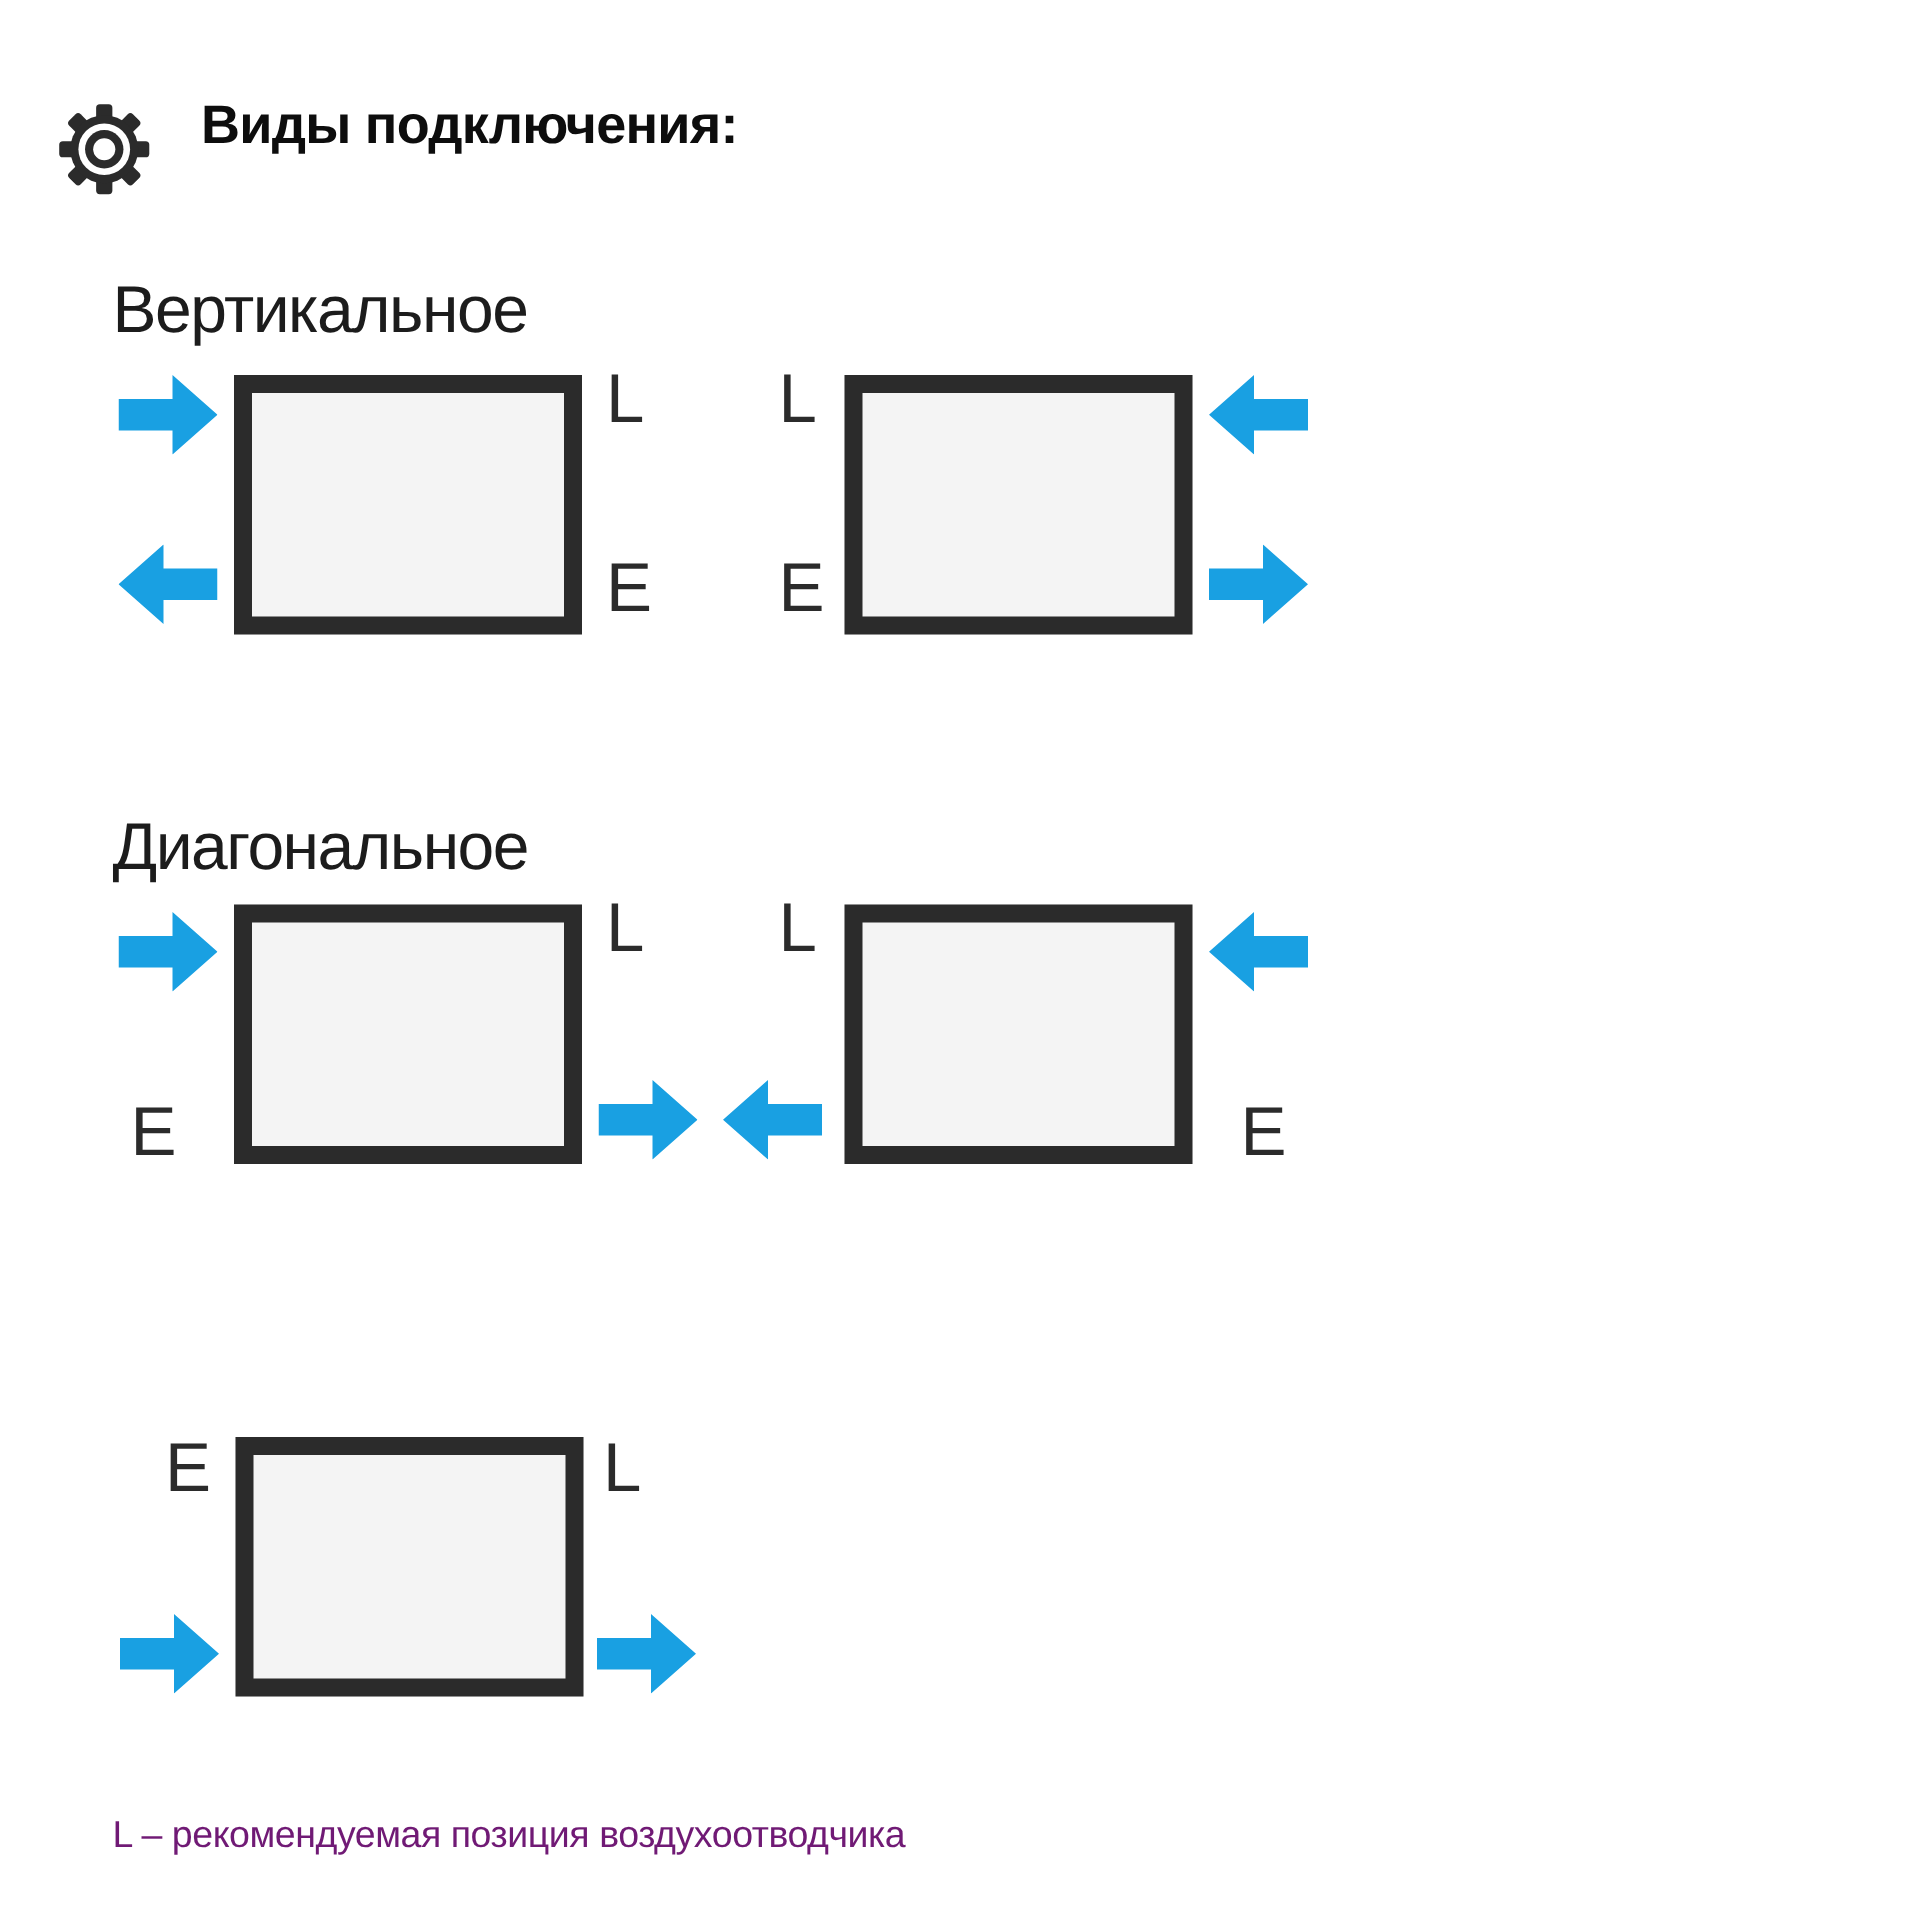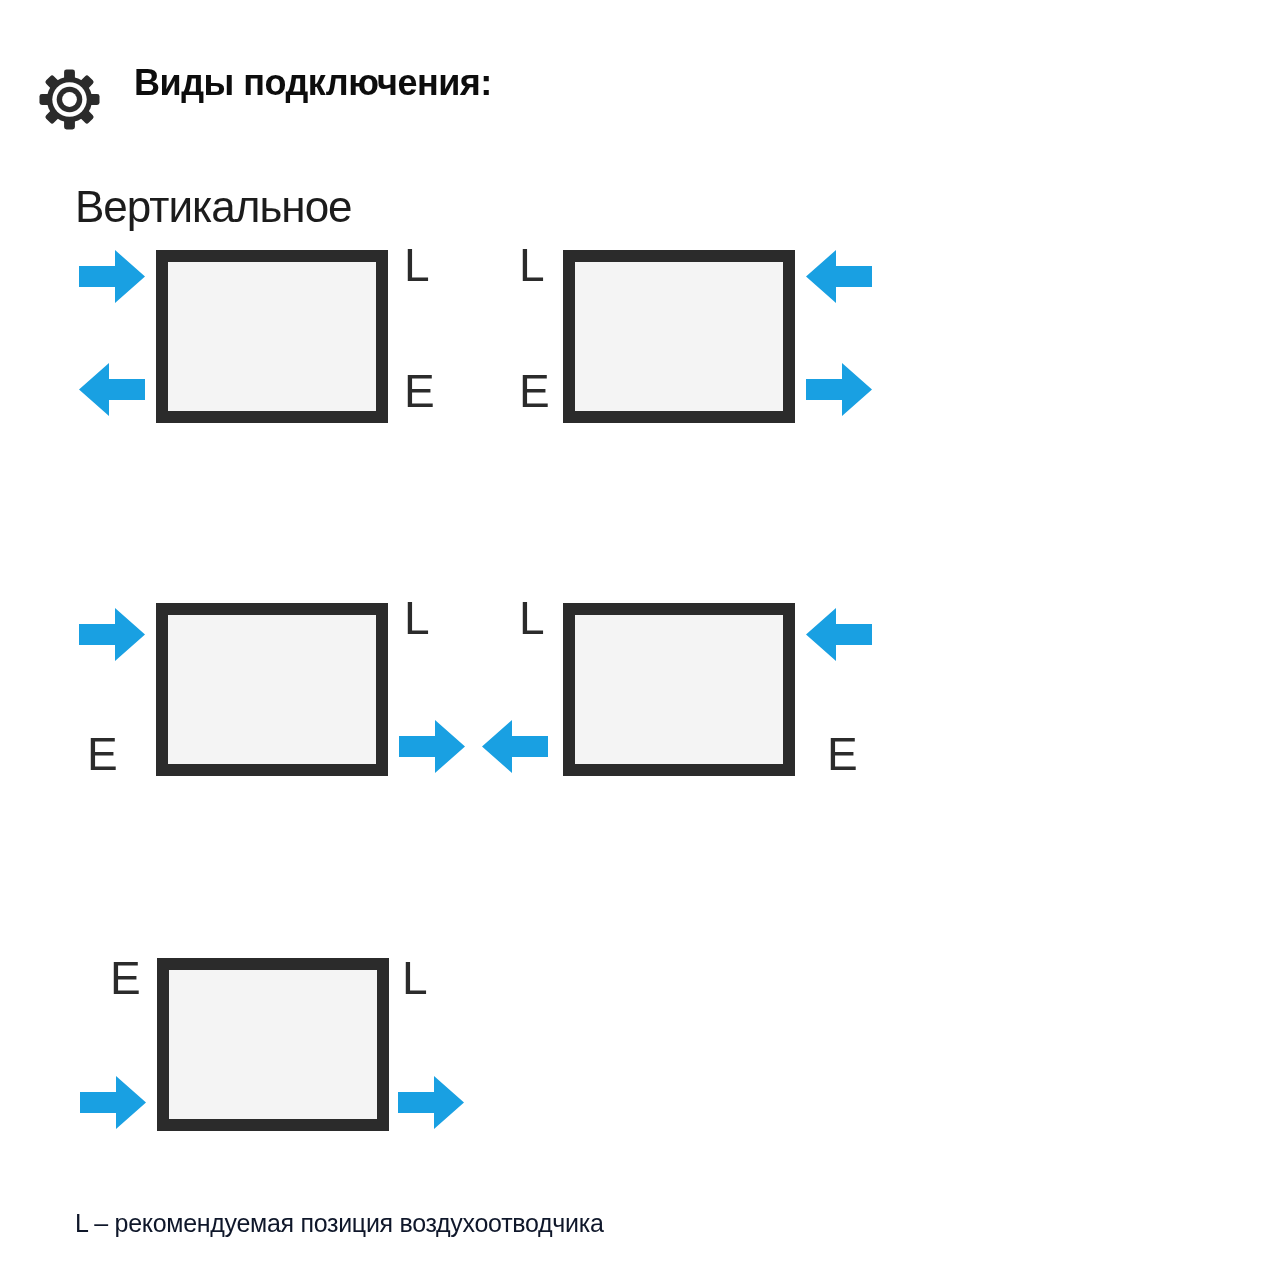--- a/index.html
+++ b/index.html
@@ -44,21 +44,21 @@
   }
 
   
   .arrow{position:absolute;width:66px;height:53px;}
   .arrow svg{display:block;width:100%;height:100%;}
   .arrow.left svg{transform:scaleX(-1);}
 
   
   .legend{
     position:absolute;left:75px;top:1185px;
-    font-size:25px;line-height:30px;color:#0f172a;letter-spacing:-0.3px;
+    font-size:25px;line-height:30px;color:#701a75;letter-spacing:-0.3px;
   }
 </style>
 </head>
 <body>
 
 <div class="stage">
 
   <div class="gear">
     <svg viewBox="0 0 64 64" aria-hidden="true">
       <g fill="#2b2b2b">
@@ -104,20 +104,21 @@
     <svg viewBox="0 0 66 53">
         <polygon points="0,16 36,16 36,0 66,26.5 36,53 36,37 0,37" fill="#19A0E2"></polygon>
       </svg>
   </div>
   <div class="arrow" style="left:806px;top:340px;">
     <svg viewBox="0 0 66 53">
         <polygon points="0,16 36,16 36,0 66,26.5 36,53 36,37 0,37" fill="#19A0E2"></polygon>
       </svg>
   </div>
 
+  <div class="section-title st-2">Диагональное</div>
 
   <div class="arrow" style="left:79px;top:585px;">
     <svg viewBox="0 0 66 53">
         <polygon points="0,16 36,16 36,0 66,26.5 36,53 36,37 0,37" fill="#19A0E2"></polygon>
       </svg>
   </div>
   <div class="pin-label" style="left:87px;top:708px;">E</div>
   <div class="radiator r2a"></div>
   <div class="pin-label" style="left:404px;top:572px;">L</div>
   <div class="arrow" style="left:399px;top:697px;">

